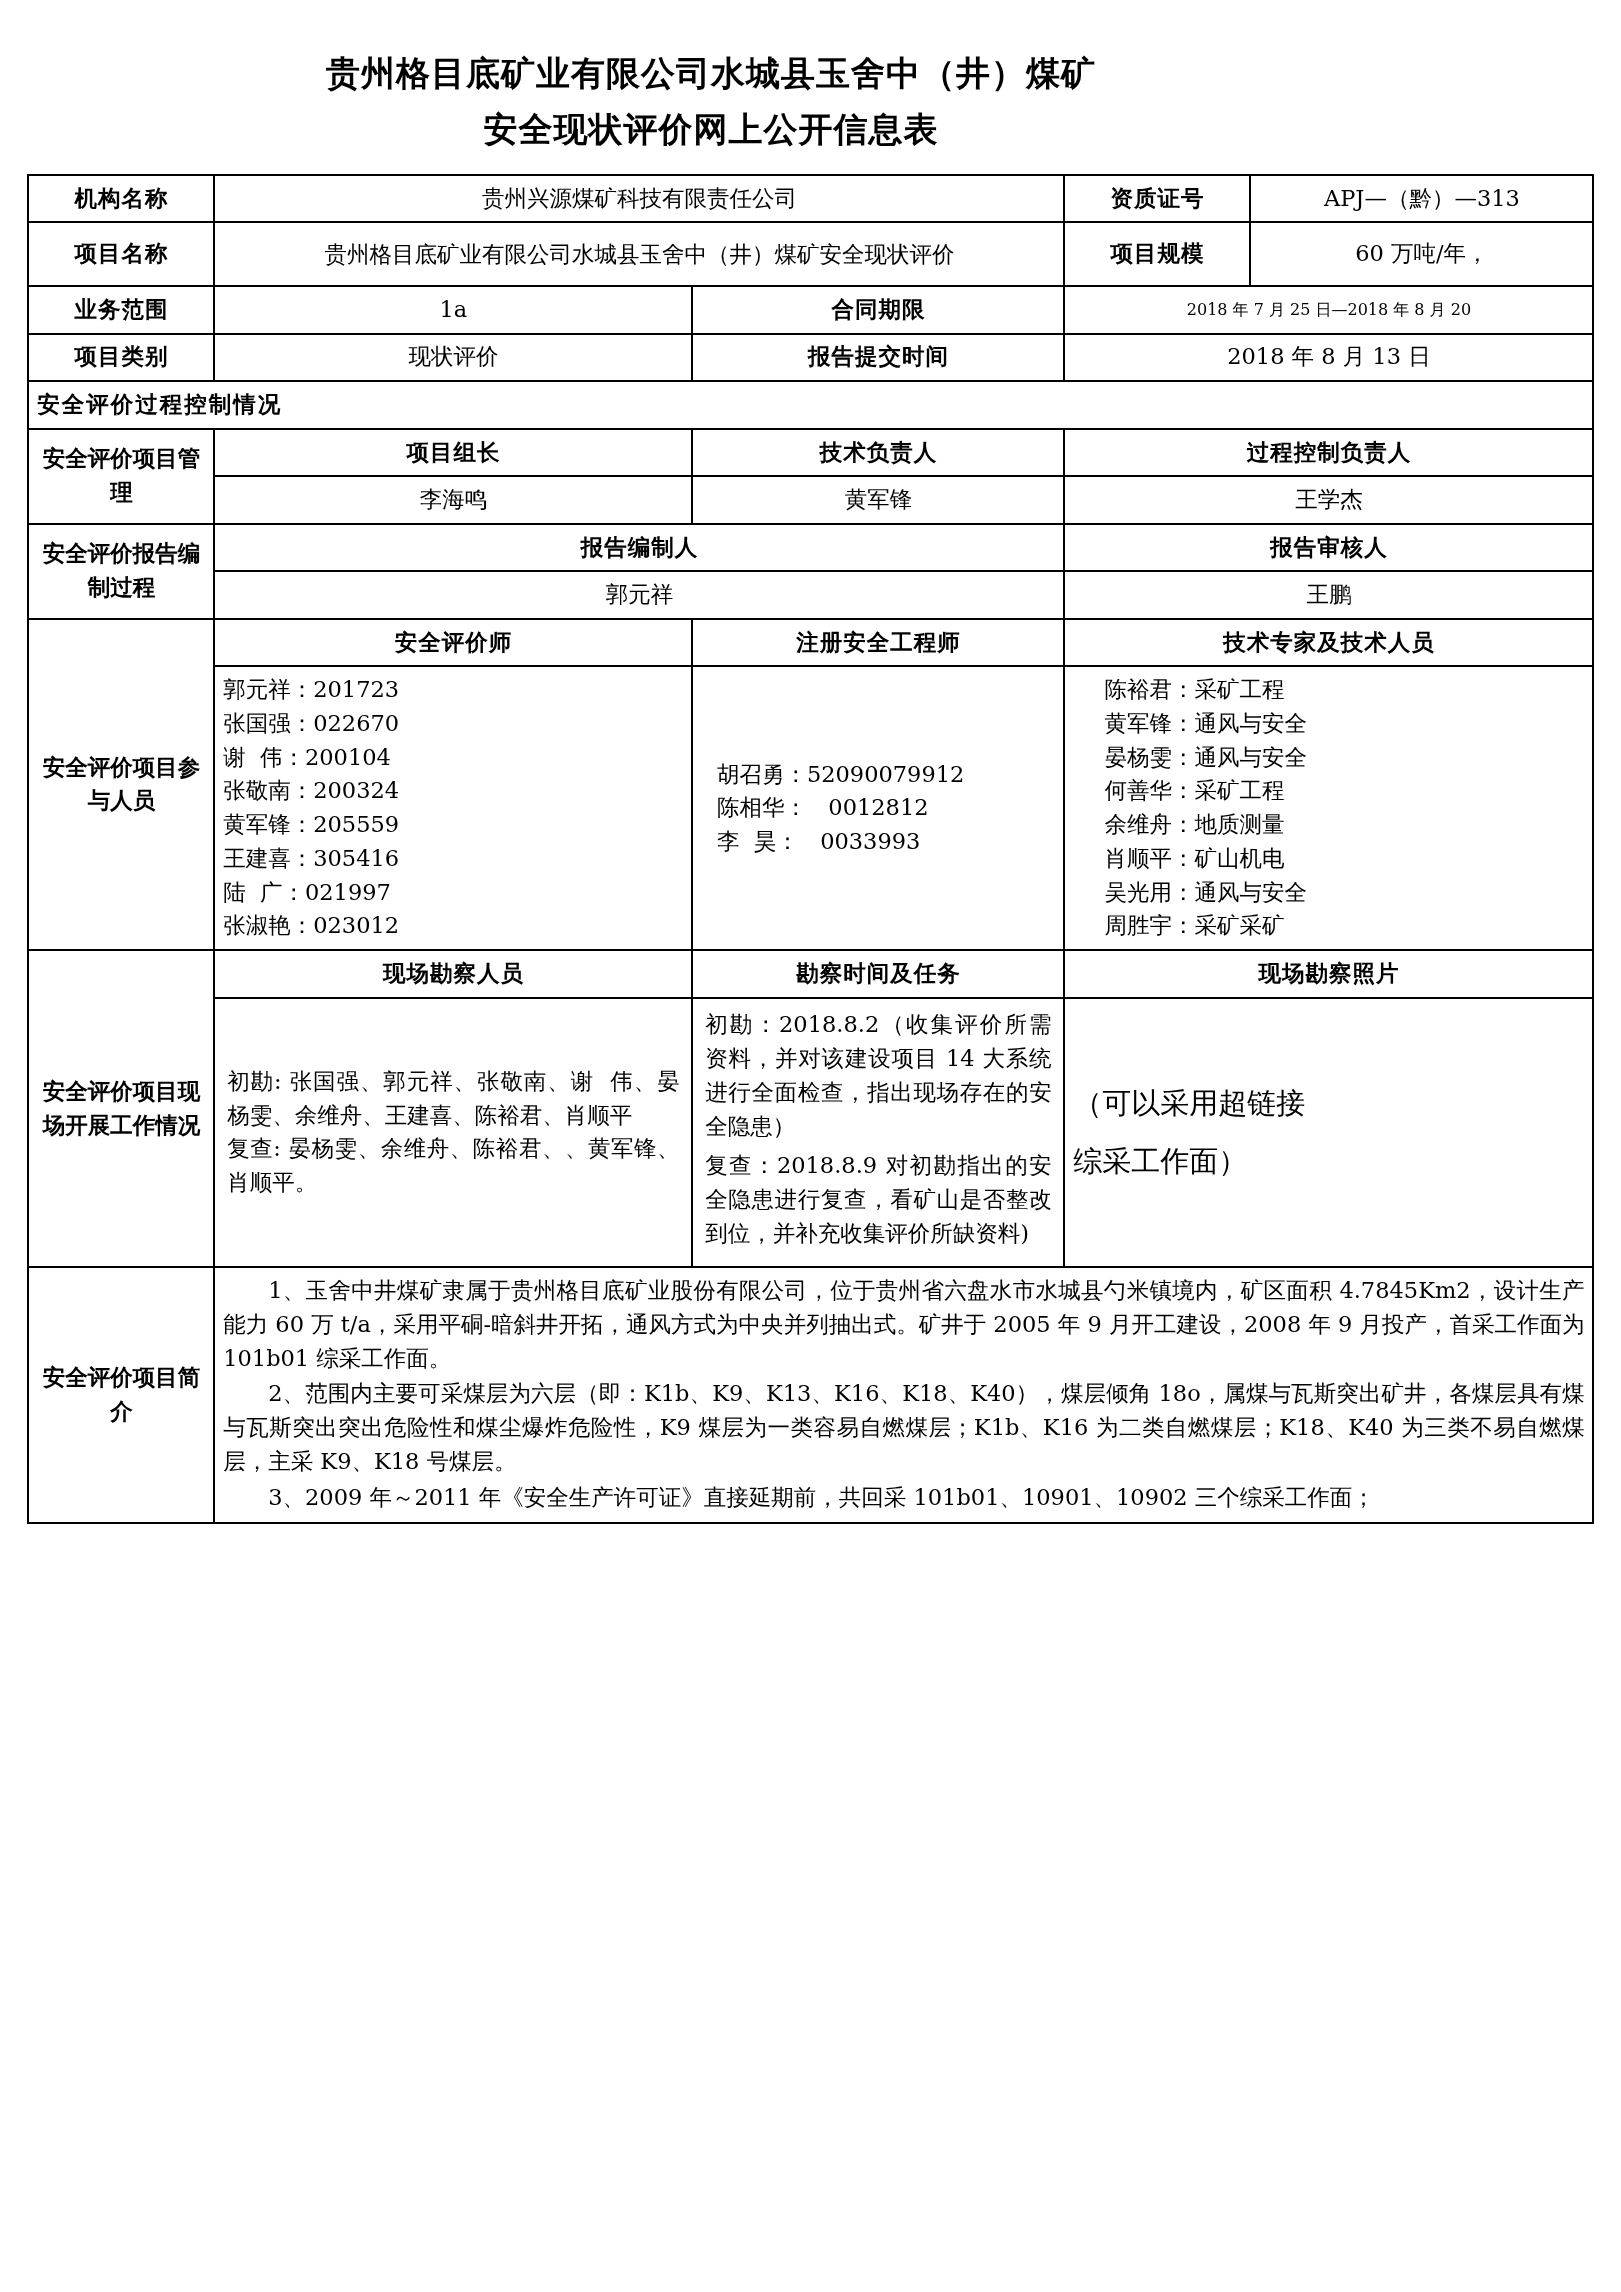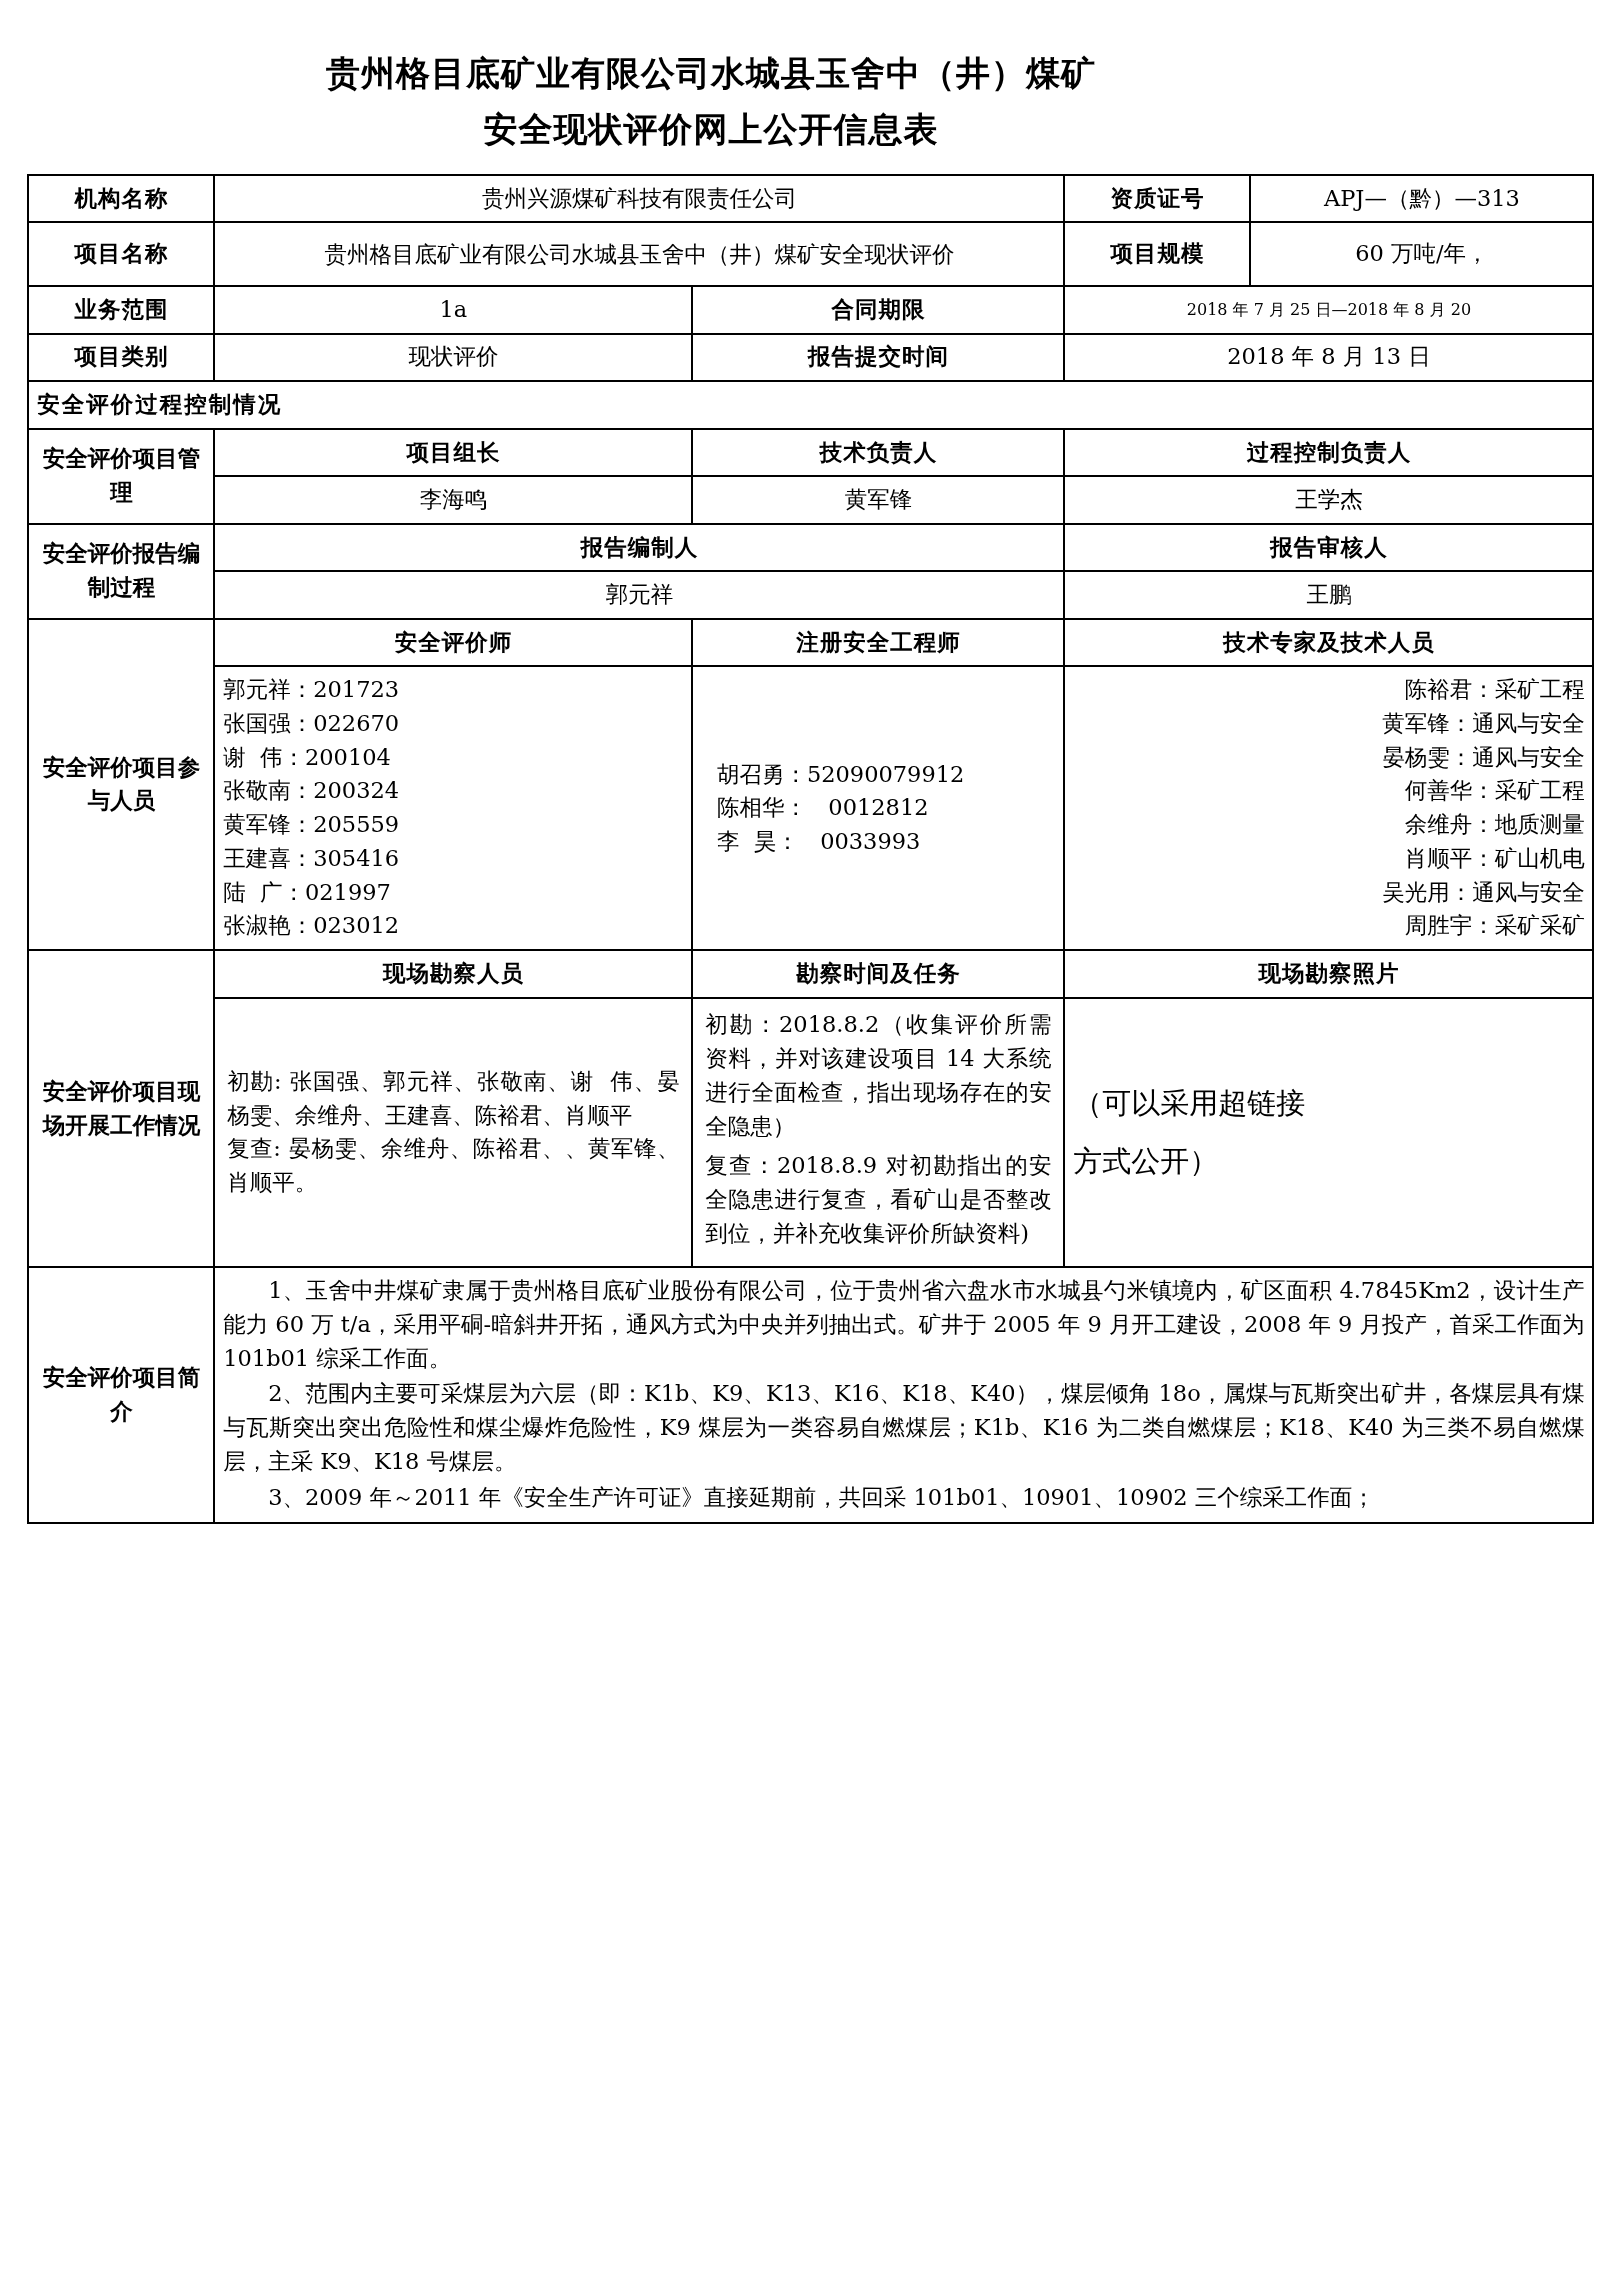--- a/index.html
+++ b/index.html
@@ -198,21 +198,21 @@
         <div>黄军锋：205559</div>
         <div>王建喜：305416</div>
         <div>陆  广：021997</div>
         <div>张淑艳：023012</div>
       </td>
       <td class="namecol" colspan="2" style="vertical-align:middle;padding-left:23.5px;">
         <div>胡召勇：52090079912</div>
         <div>陈相华：   0012812</div>
         <div>李  昊：   0033993</div>
       </td>
-      <td class="namecol" colspan="2" style="vertical-align:middle;padding-left:39px;text-align:right;">
+      <td class="namecol" colspan="2" style="vertical-align:middle;padding-left:39px;">
         <div>陈裕君：采矿工程</div>
         <div>黄军锋：通风与安全</div>
         <div>晏杨雯：通风与安全</div>
         <div>何善华：采矿工程</div>
         <div>余维舟：地质测量</div>
         <div>肖顺平：矿山机电</div>
         <div>吴光用：通风与安全</div>
         <div>周胜宇：采矿采矿</div>
       </td>
     </tr>
@@ -225,21 +225,21 @@
     </tr>
     <tr>
       <td class="survey-text" colspan="2" style="vertical-align:middle;padding:9.8px 11.8px;white-space:pre-wrap;">初勘: 张国强、郭元祥、张敬南、谢  伟、晏杨雯、余维舟、王建喜、陈裕君、肖顺平
 复查: 晏杨雯、余维舟、陈裕君、、黄军锋、肖顺平。</td>
       <td class="task-text" colspan="2" style="vertical-align:middle;padding:9.8px 11.8px;">
         <p>初勘：2018.8.2（收集评价所需资料，并对该建设项目 14 大系统进行全面检查，指出现场存在的安全隐患）</p>
         <p>复查：2018.8.9 对初勘指出的安全隐患进行复查，看矿山是否整改到位，并补充收集评价所缺资料)</p>
       </td>
       <td colspan="2" style="vertical-align:middle;">
         <div class="photo-note">（可以采用超链接</div>
-        <div class="photo-note">方式公开）</div>
+        <div class="photo-note">综采工作面）</div>
       </td>
     </tr>
 
     <tr>
       <td class="lbl-sm" style="padding:5.9px 3.9px;">安全评价项目简介</td>
       <td class="intro" colspan="6">
         <p>1、玉舍中井煤矿隶属于贵州格目底矿业股份有限公司，位于贵州省六盘水市水城县勺米镇境内，矿区面积 4.7845Km2，设计生产能力 60 万 t/a，采用平硐-暗斜井开拓，通风方式为中央并列抽出式。矿井于 2005 年 9 月开工建设，2008 年 9 月投产，首采工作面为 101b01 综采工作面。</p>
         <p>2、范围内主要可采煤层为六层（即：K1b、K9、K13、K16、K18、K40），煤层倾角 18o，属煤与瓦斯突出矿井，各煤层具有煤与瓦斯突出突出危险性和煤尘爆炸危险性，K9 煤层为一类容易自燃煤层；K1b、K16 为二类自燃煤层；K18、K40 为三类不易自燃煤层，主采 K9、K18 号煤层。</p>
         <p>3、2009 年～2011 年《安全生产许可证》直接延期前，共回采 101b01、10901、10902 三个综采工作面；</p>
       </td>

